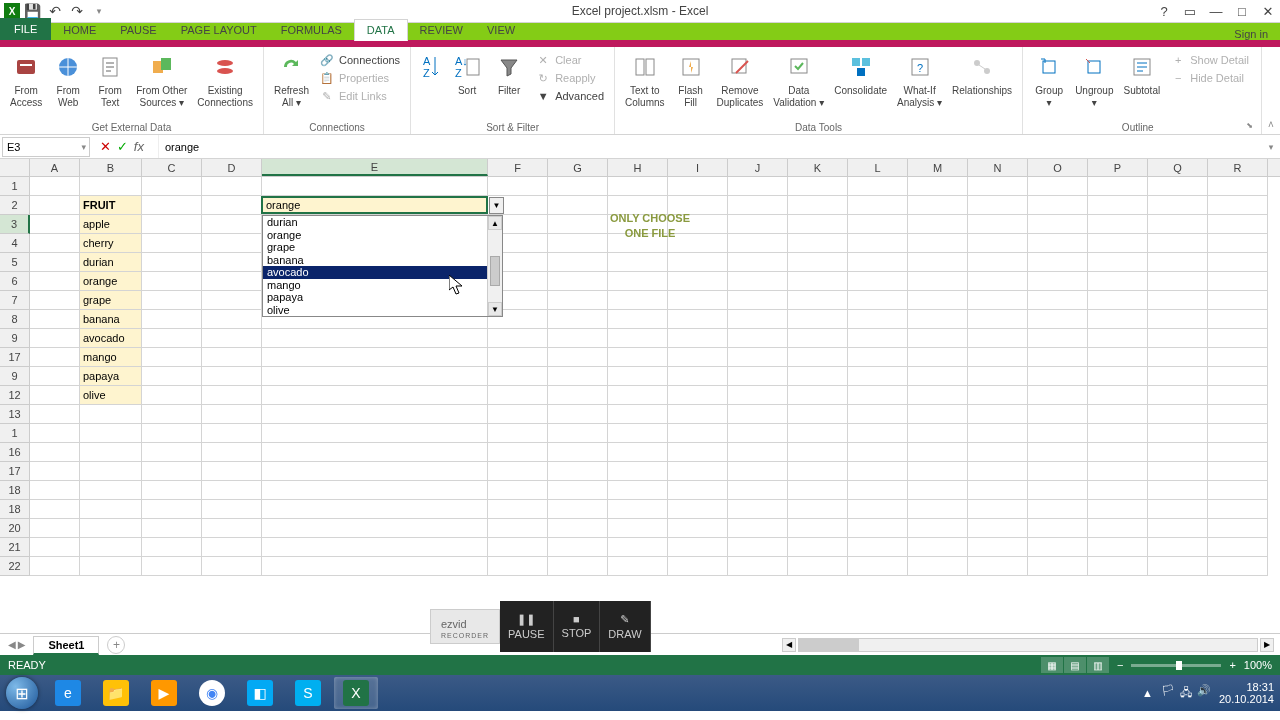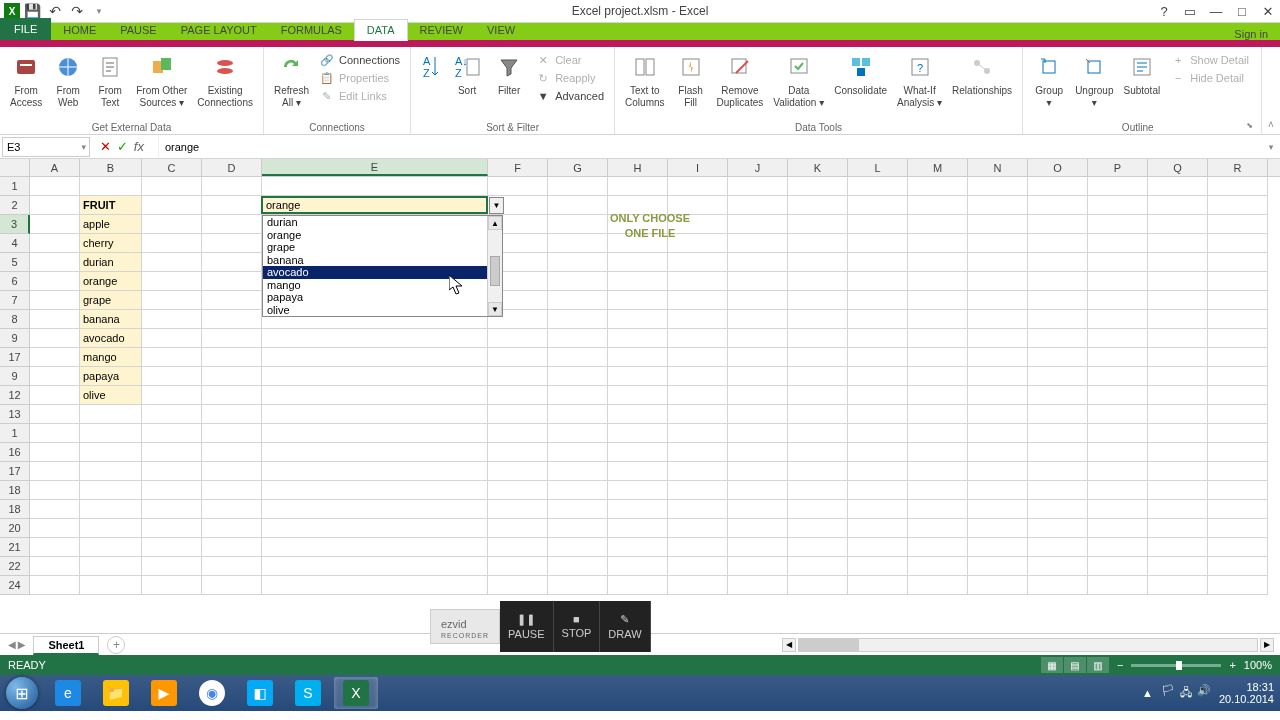--- a/index.html
+++ b/index.html
@@ -887,41 +887,20 @@
         <div class="cell" style="width: 60px;"></div>
         <div class="cell" style="width: 60px;"></div>
         <div class="cell" style="width: 60px;"></div>
         <div class="cell" style="width: 60px;"></div>
         <div class="cell" style="width: 60px;"></div>
         <div class="cell" style="width: 60px;"></div>
         <div class="cell" style="width: 60px;"></div>
         <div class="cell" style="width: 60px;"></div>
         <div class="cell" style="width: 60px;"></div>
       </div>
-      <div class="row">
-        <div class="row-h">24</div>
-        <div class="cell" style="width: 50px;"></div>
-        <div class="cell" style="width: 62px;"></div>
-        <div class="cell" style="width: 60px;"></div>
-        <div class="cell" style="width: 60px;"></div>
-        <div class="cell" style="width: 226px;"></div>
-        <div class="cell" style="width: 60px;"></div>
-        <div class="cell" style="width: 60px;"></div>
-        <div class="cell" style="width: 60px;"></div>
-        <div class="cell" style="width: 60px;"></div>
-        <div class="cell" style="width: 60px;"></div>
-        <div class="cell" style="width: 60px;"></div>
-        <div class="cell" style="width: 60px;"></div>
-        <div class="cell" style="width: 60px;"></div>
-        <div class="cell" style="width: 60px;"></div>
-        <div class="cell" style="width: 60px;"></div>
-        <div class="cell" style="width: 60px;"></div>
-        <div class="cell" style="width: 60px;"></div>
-        <div class="cell" style="width: 60px;"></div>
-      </div>
     </div>
 
   <div class="selected-cell" style="left:261px;top:37px;width:227px;height:18px">
       <span>orange</span>
     </div>
   <div class="dropdown-btn" style="left:489px;top:38px">▼</div>
   <div class="dropdown-list" style="left:262px;top:56px;width:241px">
     <div id="ddlist" style="margin-right:15px">
         <div class="dd-item">durian</div>
         <div class="dd-item">orange</div>

